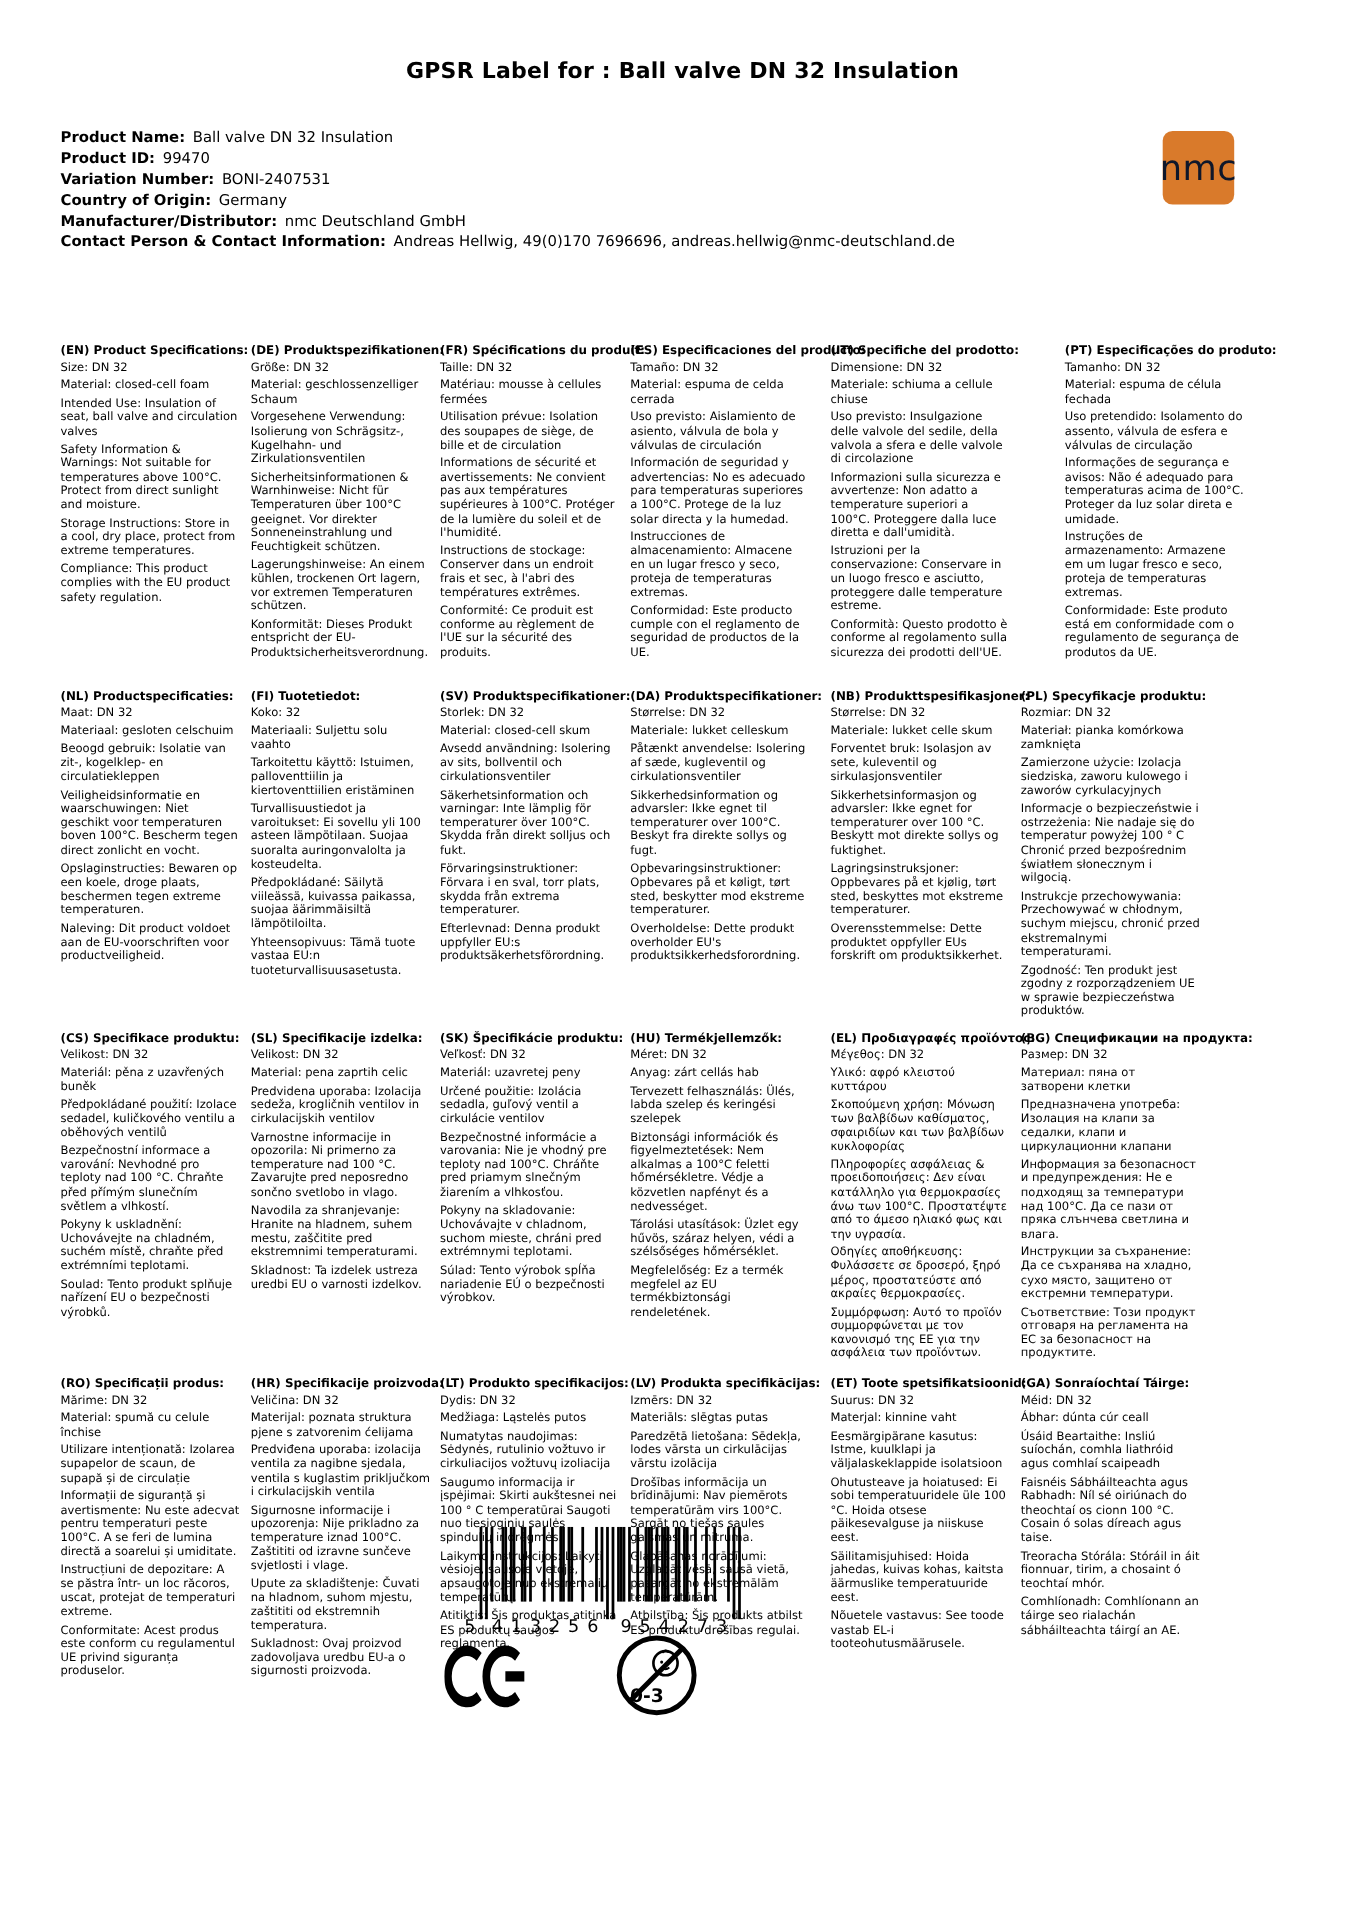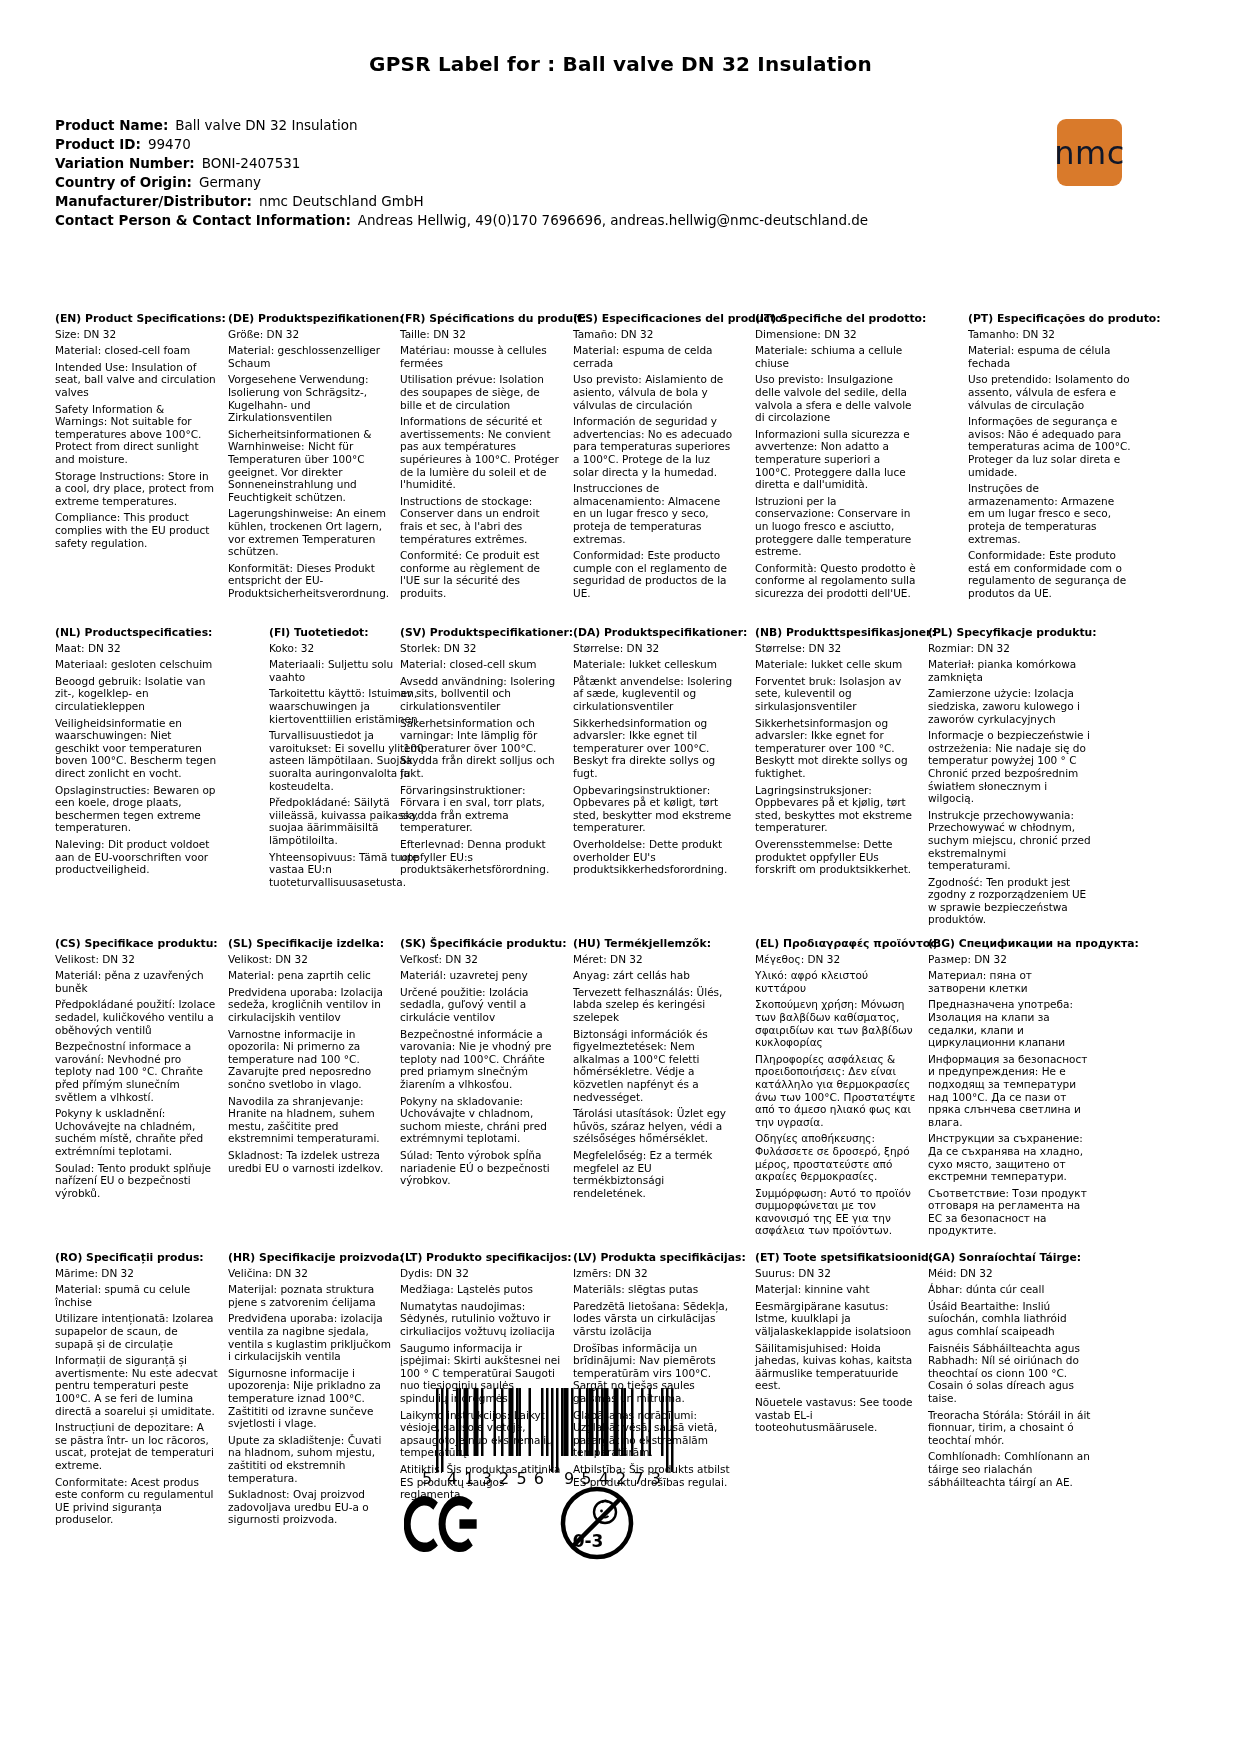--- a/index.html
+++ b/index.html
@@ -101,25 +101,25 @@
   <div class="lang-row" style="top:627px">
       <div class="cell" style="left: 0px;">
         <div class="cell-title">(NL) Productspecificaties:</div>
         <p>Maat: DN 32</p>
         <p>Materiaal: gesloten celschuim</p>
         <p>Beoogd gebruik: Isolatie van zit-, kogelklep- en circulatiekleppen</p>
         <p>Veiligheidsinformatie en waarschuwingen: Niet geschikt voor temperaturen boven 100°C. Bescherm tegen direct zonlicht en vocht.</p>
         <p>Opslaginstructies: Bewaren op een koele, droge plaats, beschermen tegen extreme temperaturen.</p>
         <p>Naleving: Dit product voldoet aan de EU-voorschriften voor productveiligheid.</p>
       </div>
-      <div class="cell" style="left: 173px; margin-left: 41px;">
+      <div class="cell" style="left: 173px;">
         <div class="cell-title">(FI) Tuotetiedot:</div>
         <p>Koko: 32</p>
         <p>Materiaali: Suljettu solu vaahto</p>
-        <p>Tarkoitettu käyttö: Istuimen, waarschuwingen ja kiertoventtiilien eristäminen</p>
+        <p>Tarkoitettu käyttö: Istuimen, palloventtiilin ja kiertoventtiilien eristäminen</p>
         <p>Turvallisuustiedot ja varoitukset: Ei sovellu yli 100 asteen lämpötilaan. Suojaa suoralta auringonvalolta ja kosteudelta.</p>
         <p>Předpokládané: Säilytä viileässä, kuivassa paikassa, suojaa äärimmäisiltä lämpötiloilta.</p>
         <p>Yhteensopivuus: Tämä tuote vastaa EU:n tuoteturvallisuusasetusta.</p>
       </div>
       <div class="cell" style="left: 345px;">
         <div class="cell-title">(SV) Produktspecifikationer:</div>
         <p>Storlek: DN 32</p>
         <p>Material: closed-cell skum</p>
         <p>Avsedd användning: Isolering av sits, bollventil och cirkulationsventiler</p>
         <p>Säkerhetsinformation och varningar: Inte lämplig för temperaturer över 100°C. Skydda från direkt solljus och fukt.</p>
@@ -245,20 +245,21 @@
         <p>Paredzētā lietošana: Sēdekļa, lodes vārsta un cirkulācijas vārstu izolācija</p>
         <p>Drošības informācija un brīdinājumi: Nav piemērots temperatūrām virs 100°C. Sargāt no tiešas saules gaismas un mitruma.</p>
         <p>Glabāšanas norādījumi: Uzglabāt vēsā, sausā vietā, pasargāt no ekstremālām temperatūrām.</p>
         <p>Atbilstība: Šis produkts atbilst ES produktu drošības regulai.</p>
       </div>
       <div class="cell" style="left: 700px;">
         <div class="cell-title">(ET) Toote spetsifikatsioonid:</div>
         <p>Suurus: DN 32</p>
         <p>Materjal: kinnine vaht</p>
         <p>Eesmärgipärane kasutus: Istme, kuulklapi ja väljalaskeklappide isolatsioon</p>
+        <p>Ohutusteave ja hoiatused: Ei sobi temperatuuridele üle 100 °C. Hoida otsese päikesevalguse ja niiskuse eest.</p>
         <p>Säilitamisjuhised: Hoida jahedas, kuivas kohas, kaitsta äärmuslike temperatuuride eest.</p>
         <p>Nõuetele vastavus: See toode vastab EL-i tooteohutusmäärusele.</p>
       </div>
       <div class="cell" style="left: 873px;">
         <div class="cell-title">(GA) Sonraíochtaí Táirge:</div>
         <p>Méid: DN 32</p>
         <p>Ábhar: dúnta cúr ceall</p>
         <p>Úsáid Beartaithe: Insliú suíochán, comhla liathróid agus comhlaí scaipeadh</p>
         <p>Faisnéis Sábháilteachta agus Rabhadh: Níl sé oiriúnach do theochtaí os cionn 100 °C. Cosain ó solas díreach agus taise.</p>
         <p>Treoracha Stórála: Stóráil in áit fionnuar, tirim, a chosaint ó teochtaí mhór.</p>

